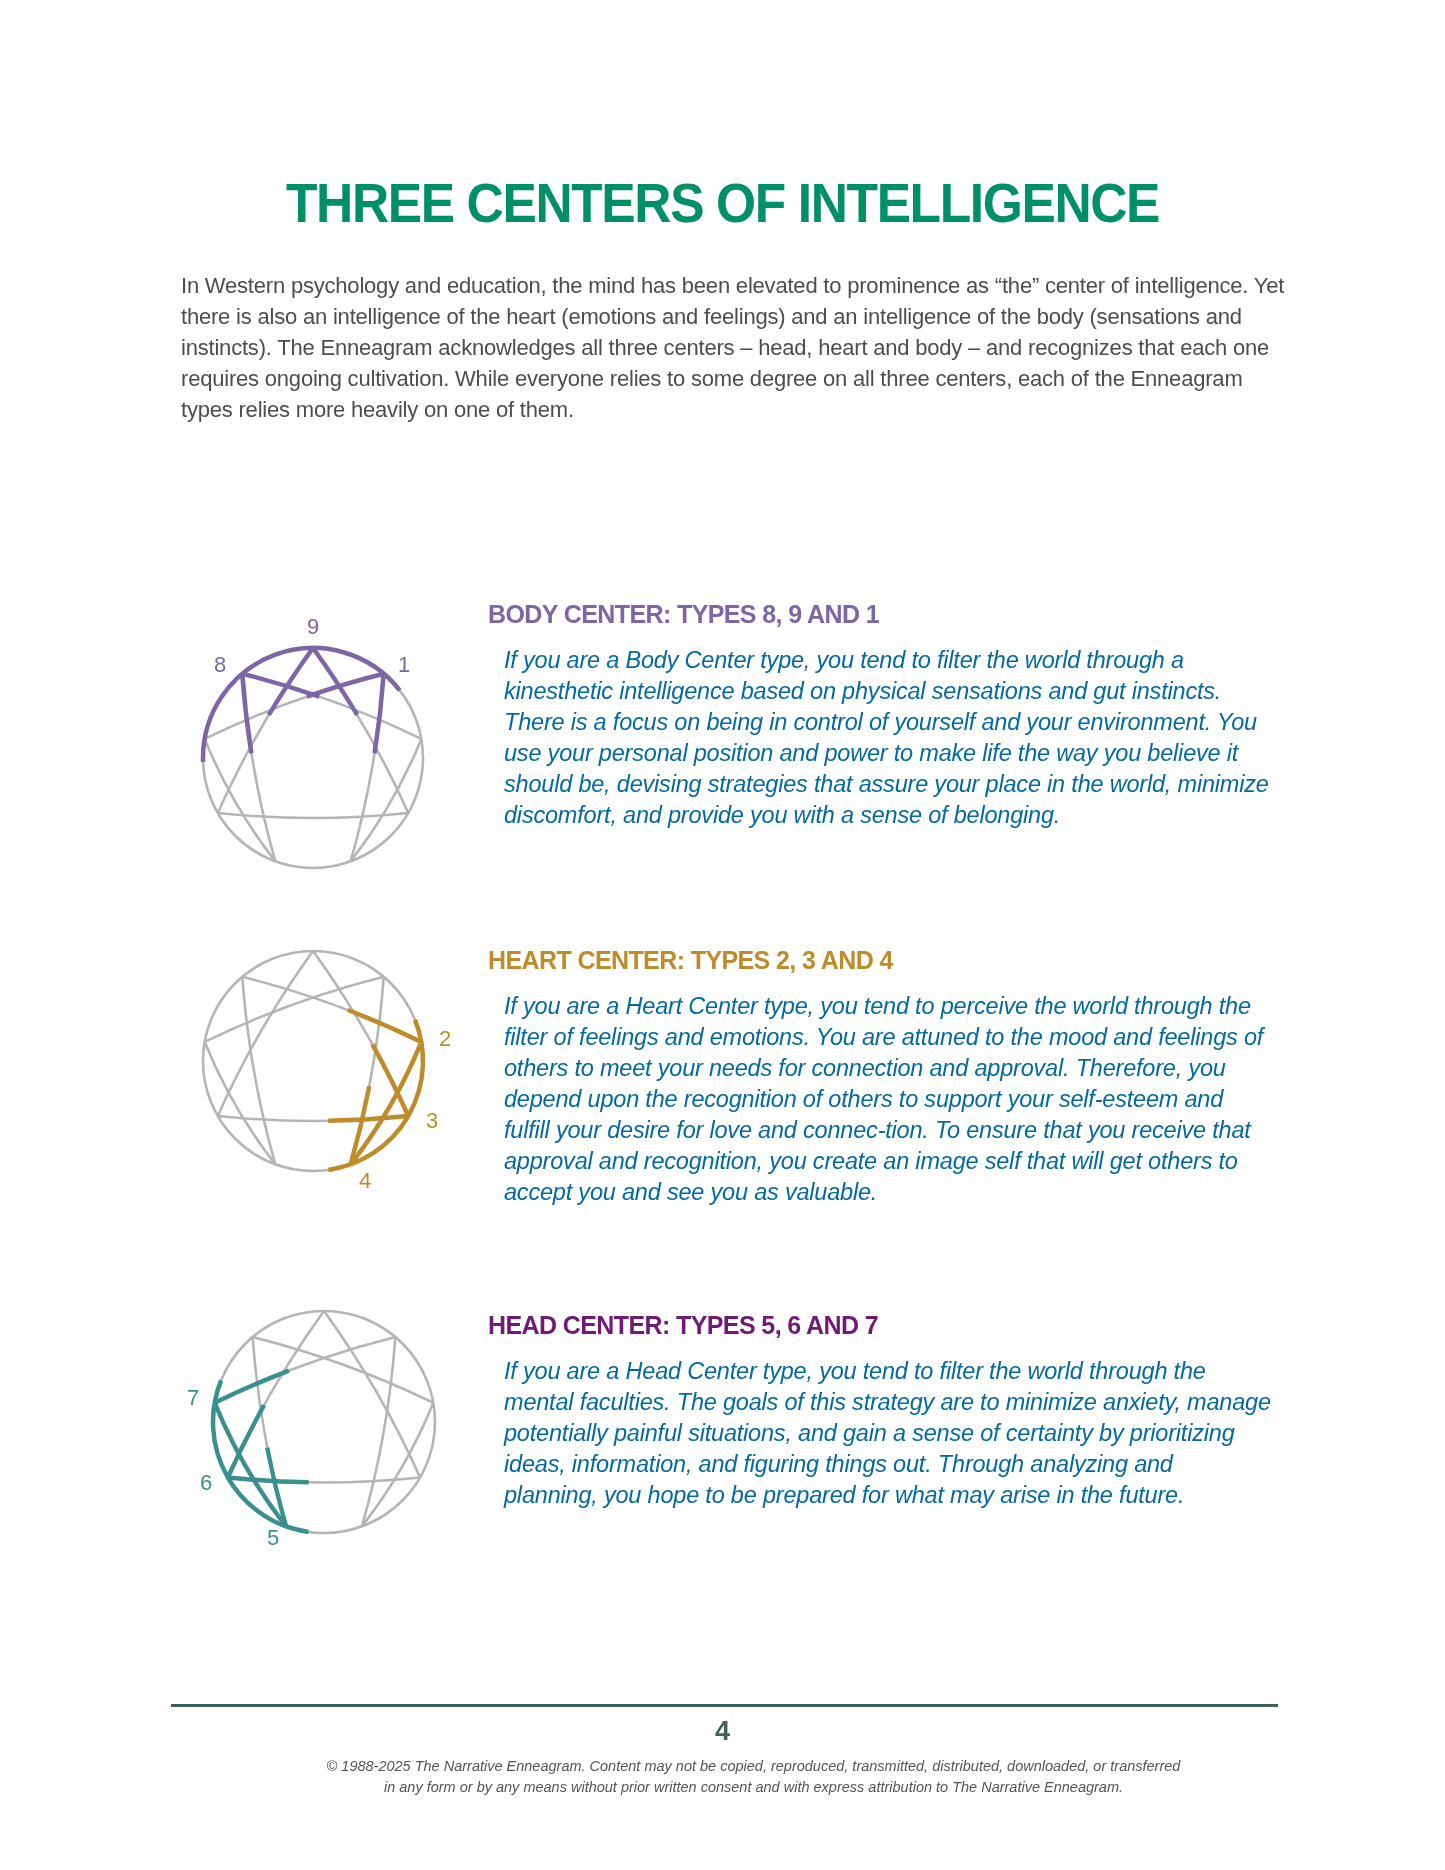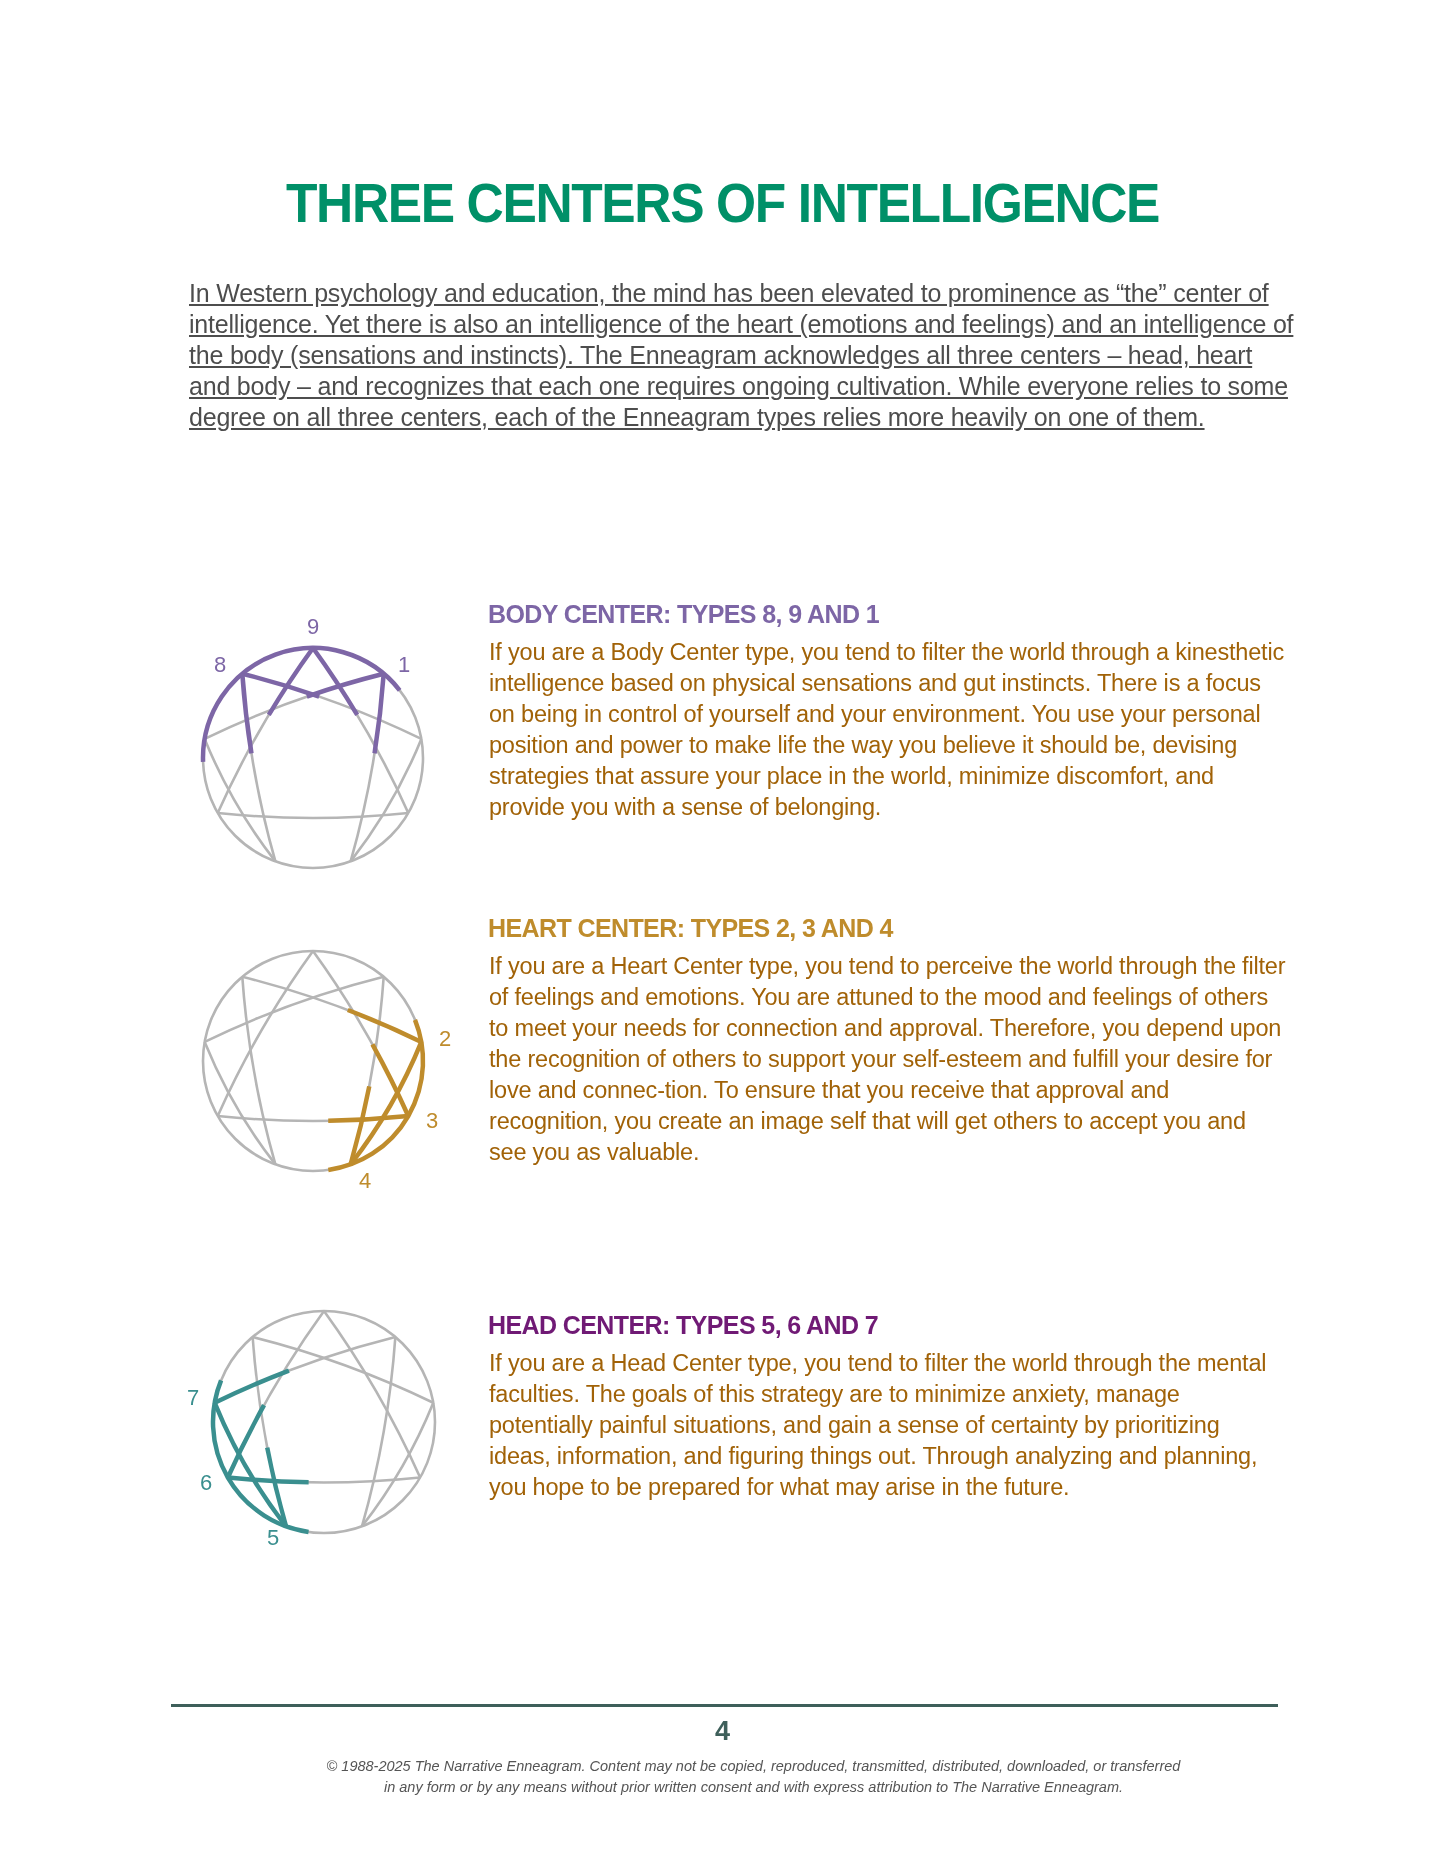--- a/index.html
+++ b/index.html
@@ -1,26 +1,26 @@
 <!DOCTYPE html>
 <html><head>
 <meta charset="utf-8">
 <style>
   html, body { margin: 0; padding: 0; background: #ffffff; }
   body { width: 1445px; height: 1870px; position: relative; overflow: hidden;
          font-family: "Liberation Sans", "DejaVu Sans", sans-serif; color: #4a4a4a; }
   .title { position: absolute; left: 0; width: 1445px; top: 170px; text-align: center;
            font-family: "Liberation Sans", sans-serif; font-weight: bold; font-size: 56px;
            letter-spacing: -1.5px; color: #009068; margin: 0; transform: scaleX(0.92); }
-  .intro { position: absolute; left: 173px; width: 1110px; top: 262px; font-size: 25px;
-           line-height: 31px; color: #4d4d4d; margin: 16px; letter-spacing: -0.2px; text-decoration: underline; }
+  .intro { position: absolute; left: 173px; width: 1110px; top: 262px; font-size: 22px;
+           line-height: 31px; color: #4d4d4d; margin: 8px; letter-spacing: -0.2px; }
   .intro p { margin: 0 0 31px 0; }
   .section { position: absolute; left: 488px; width: 800px; }
   .section h2 { margin: 0 0 8px 0; font-size: 25px; font-weight: bold; letter-spacing: -0.6px; }
-  .section p { margin: 1px; font-size: 23.5px; line-height: 31px; color: #a16207; letter-spacing: -0.2px; }
+  .section p { margin: 16px; font-size: 23.5px; line-height: 31px; color: #0369a1; letter-spacing: -0.2px; font-style: italic; }
   .diagram { position: absolute; left: 150px; width: 340px; height: 300px; }
   .diagram svg { width: 340px; height: 300px; display: block; }
   .rule { position: absolute; left: 171px; width: 1107px; top: 1704px; height: 3px; background: #3e5f5a; }
   .page-num { position: absolute; left: 0; width: 1445px; top: 1716px; text-align: center;
               font-weight: bold; font-size: 27px; color: #3e5f5a; }
   .copyright { position: absolute; left: 0; width: 1445px; top: 1756px; text-align: center;
                font-style: italic; font-size: 14.5px; line-height: 21px; color: #555; padding-left: 31px; }
 </style>
 </head>
 <body>
@@ -76,21 +76,21 @@
       <path d="M408.2627944162883,1116 Q391.8585412178034,1079.271 372.4295037710126,1044.28836" fill="none" stroke="#bf8c2c" stroke-width="4.5" stroke-linecap="butt" stroke-linejoin="round"></path>
       <path d="M408.2627944162883,1116 Q368.2524207614472,1120.1580000000001 328.24204710660615,1120.82328" fill="none" stroke="#bf8c2c" stroke-width="4.5" stroke-linecap="butt" stroke-linejoin="round"></path>
       <path d="M350.62221576582357,1164.3661882864499 Q361.6647748757844,1125.685691232986 369.2676762506445,1086.3986897164216" fill="none" stroke="#bf8c2c" stroke-width="4.5" stroke-linecap="butt" stroke-linejoin="round"></path>
       <path d="M350.62221576582357,1164.3661882864499 Q394.5491857960492,1108.082444371544 421.3288528313429,1041.8987004566377" fill="none" stroke="#bf8c2c" stroke-width="4.5" stroke-linecap="butt" stroke-linejoin="round"></path>
       <path d="M421.3288528313429,1041.8987004566377 Q385.15351970894994,1024.3071048074676 347.78360599156065,1009.9975923687689" fill="none" stroke="#bf8c2c" stroke-width="4.5" stroke-linecap="butt" stroke-linejoin="round"></path>
       <text x="445" y="1046" fill="#bf8c2c" font-size="22" font-family="Liberation Sans, sans-serif" text-anchor="middle">2</text>
       <text x="432" y="1128" fill="#bf8c2c" font-size="22" font-family="Liberation Sans, sans-serif" text-anchor="middle">3</text>
       <text x="365" y="1188" fill="#bf8c2c" font-size="22" font-family="Liberation Sans, sans-serif" text-anchor="middle">4</text>
     </svg>
 </div>
-<div class="section" style="top:914px;">
+<div class="section" style="top:946px;">
   <h2 style="color:#bf8c2c">HEART CENTER: TYPES 2, 3 AND 4</h2>
   <p>If you are a Heart Center type, you tend to perceive the world through the filter of feelings and emotions. You are attuned to the mood and feelings of others to meet your needs for connection and approval. Therefore, you depend upon the recognition of others to support your self-esteem and fulfill your desire for love and connec-tion. To ensure that you receive that approval and recognition, you create an image self that will get others to accept you and see you as valuable.</p>
 </div>
 
 <div class="diagram" style="top:1280px;">
   <svg id="dg-head" viewBox="150 1280 340 300">
       <circle cx="324" cy="1422" r="111" fill="none" stroke="#b5b5b5" stroke-width="2.6"></circle>
       <path d="M324,1311 Q380.71600369384294,1389.255 420.1288198200727,1477.5" fill="none" stroke="#b5b5b5" stroke-width="2.6" stroke-linecap="butt" stroke-linejoin="round"></path>
       <path d="M420.1288198200727,1477.5 Q324,1487.49 227.87118017992734,1477.5" fill="none" stroke="#b5b5b5" stroke-width="2.6" stroke-linecap="butt" stroke-linejoin="round"></path>
       <path d="M227.87118017992734,1477.5 Q267.2839963061571,1389.255 324,1311" fill="none" stroke="#b5b5b5" stroke-width="2.6" stroke-linecap="butt" stroke-linejoin="round"></path>

